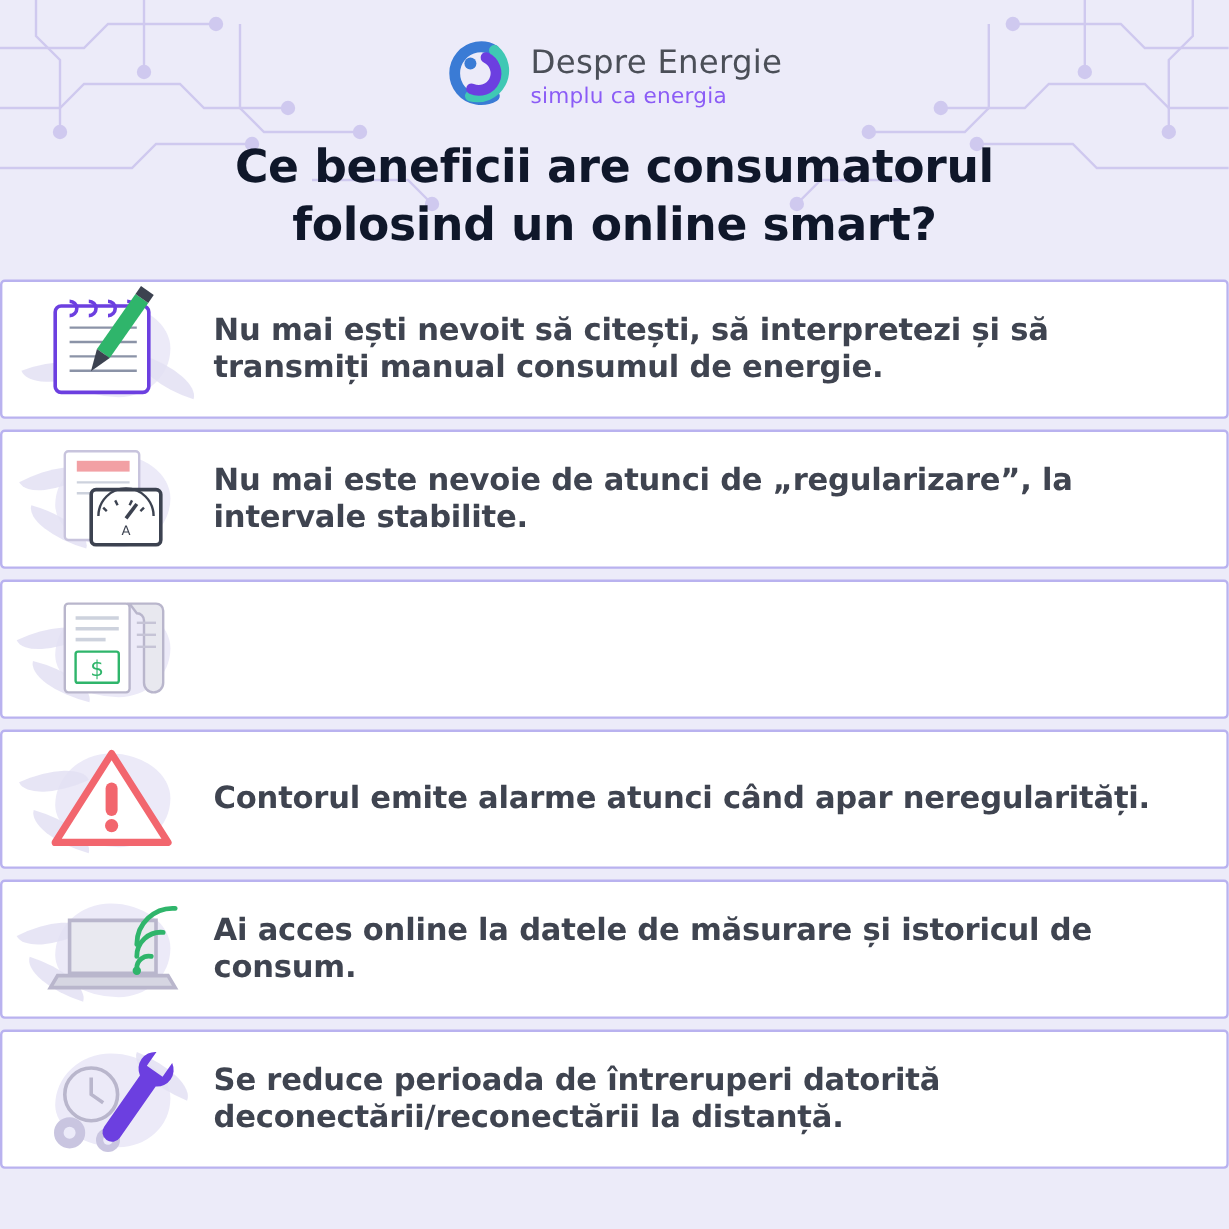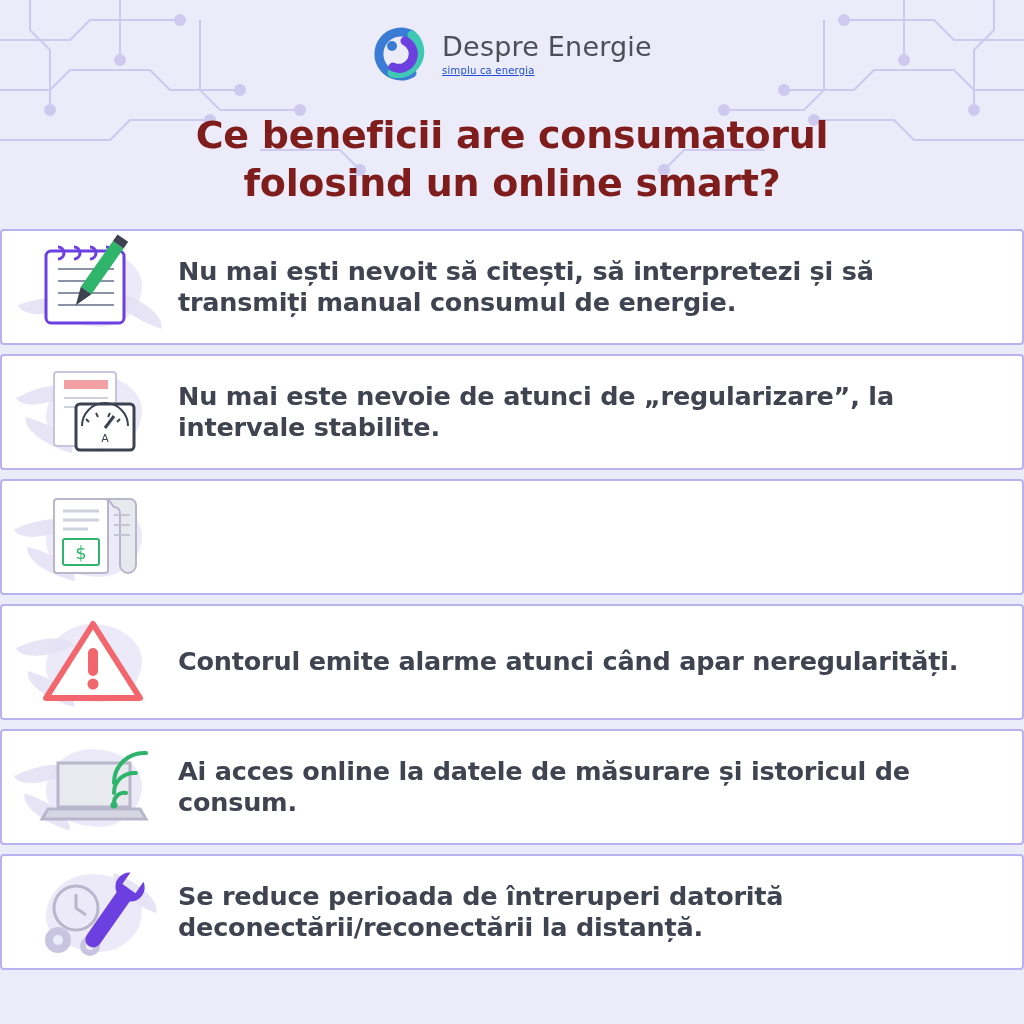--- a/index.html
+++ b/index.html
@@ -34,53 +34,52 @@
 
   
   .header {
     position: relative;
     padding-top: 18px;
     text-align: center;
     z-index: 2;
   }
   .brand {
     display: inline-flex;
-    align-items: center;
+    align-items: flex-end;
     gap: 12px;
     height: 72px;
   }
   .brand-mark {
     width: 58px;
     height: 58px;
     position: relative;
     flex: 0 0 auto;
   }
   .brand-text {
     text-align: left;
     line-height: 1;
   }
   .brand-name {
     font-size: 27px;
     color: #4b4f58;
     font-family: "DejaVu Sans", sans-serif;
     letter-spacing: .2px;
   }
   .brand-tagline {
-    font-size: 10px;
-    color: #1d4ed8;
+    font-size: 18px;
+    color: #8b5cf6;
     margin-top: 6px;
     letter-spacing: .2px;
-    text-decoration: underline;
   }
 
   .title {
     margin: 22px 0 0 0;
     font-size: 38px;
     font-weight: bold;
-    color: #7f1d1d;
+    color: #0f172a;
     line-height: 1.25;
     letter-spacing: -0.3px;
   }
   .title-line {
     display: block;
   }
 
   
   .benefits {
     position: relative;

